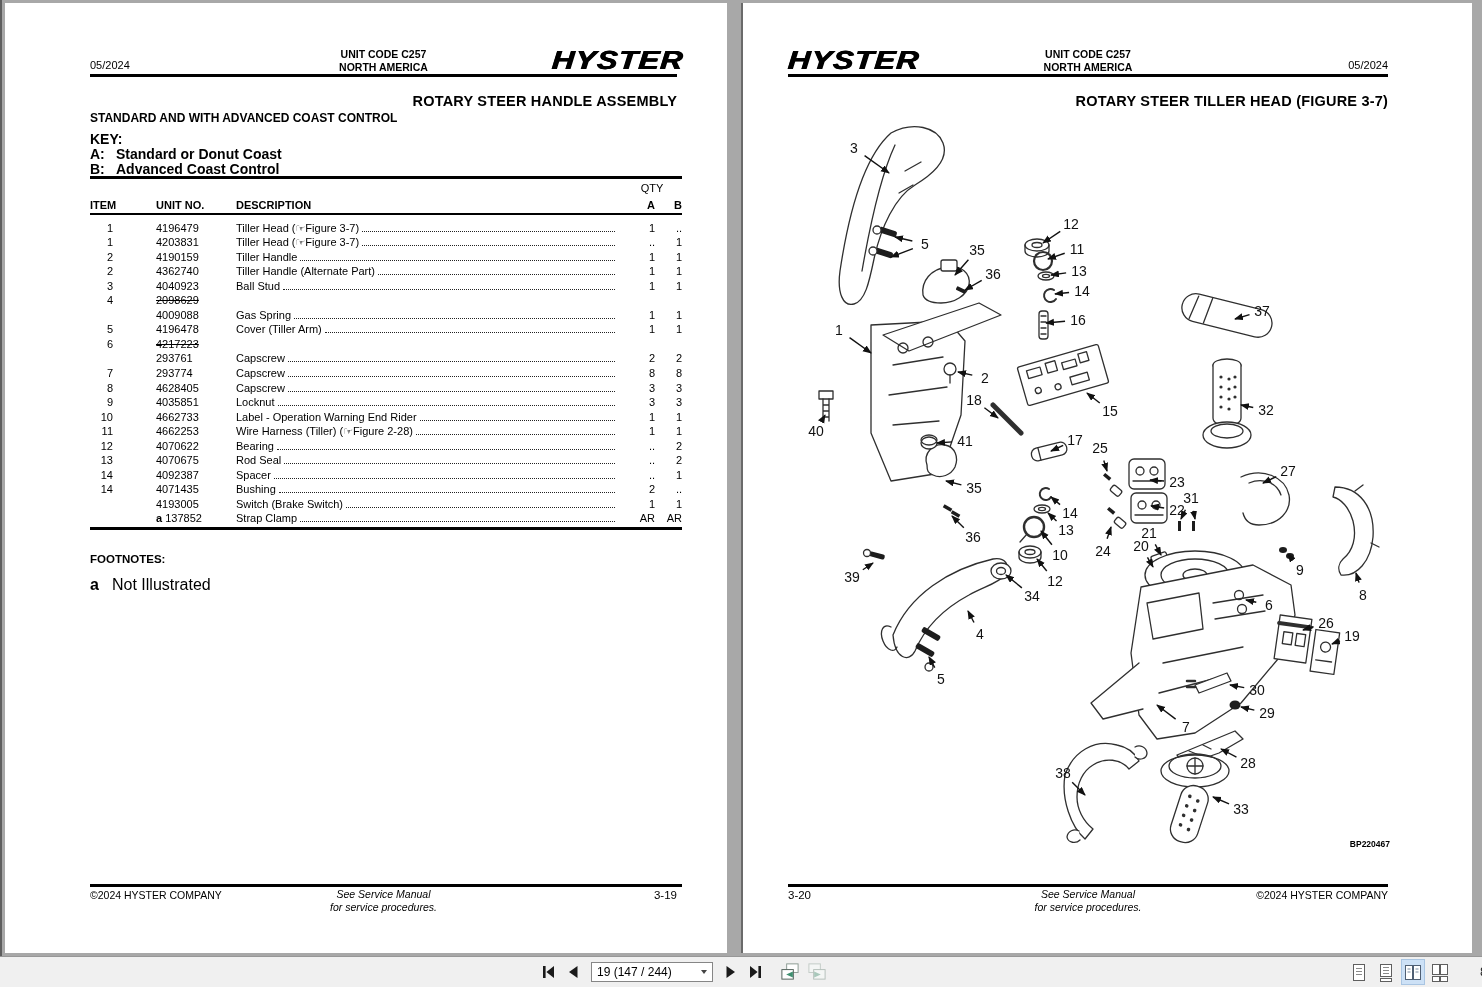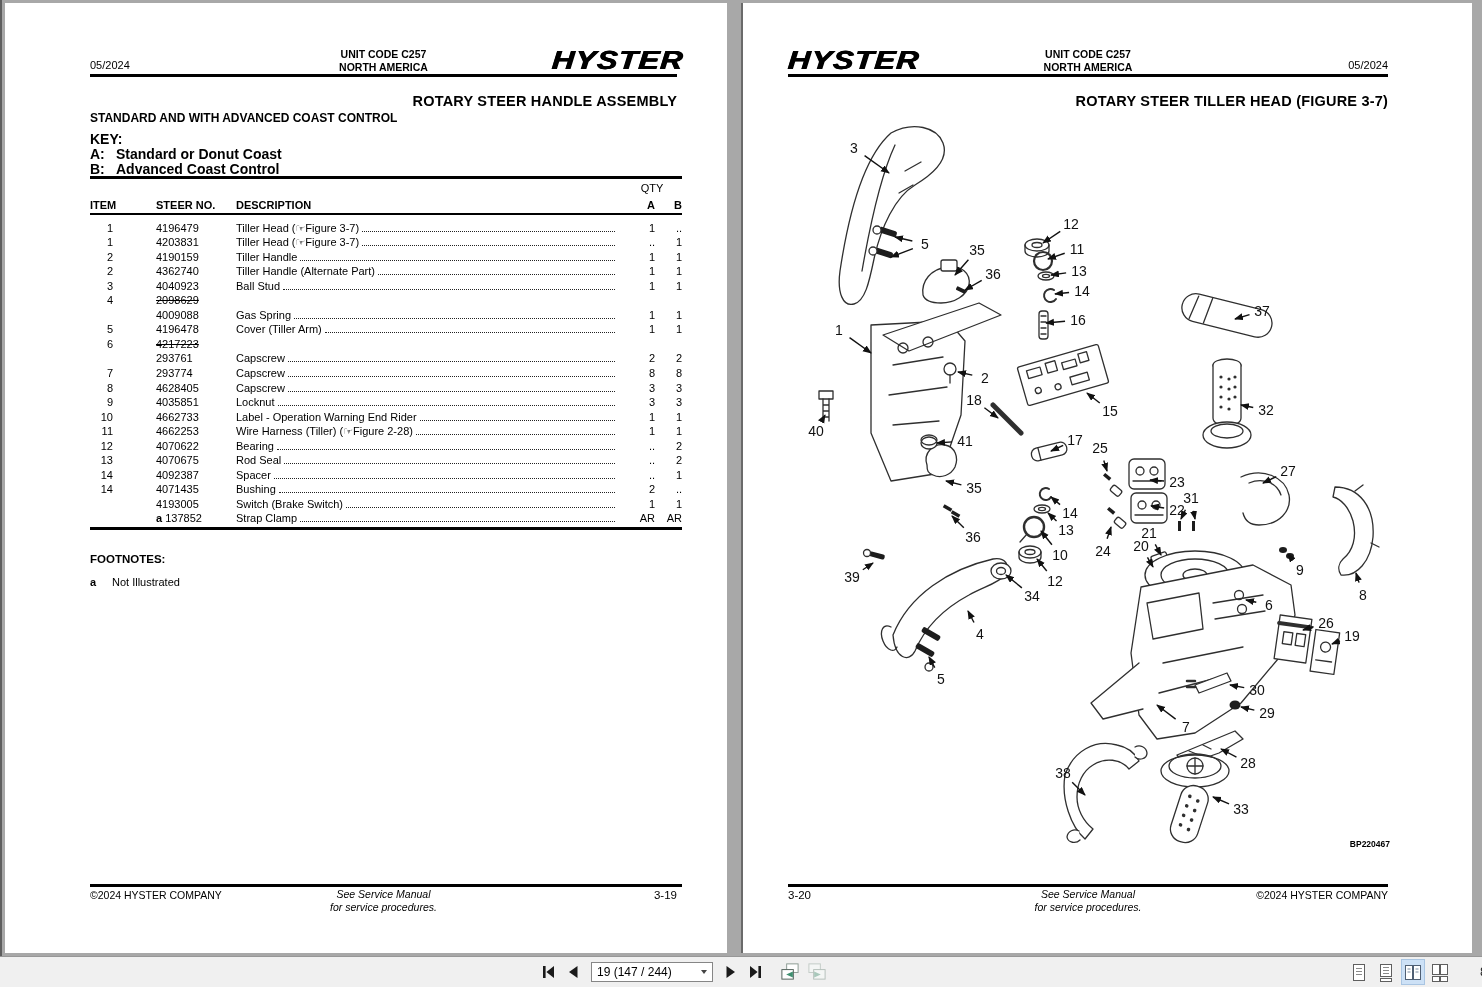--- a/index.html
+++ b/index.html
@@ -32,21 +32,21 @@
   .trow{display:flex;height:14.55px;align-items:flex-end;line-height:12px}
   .c-item{width:23px;text-align:right}
   .c-part{width:123px;padding-left:43px;box-sizing:border-box}
   .c-part b{font-weight:bold}
   .struck{text-decoration:line-through}
   .c-desc{flex:1;display:flex;align-items:flex-end;min-width:0}
   .desc-text{white-space:nowrap}
   .leader{flex:1;border-bottom:1.6px dotted #222;margin:0 4px 2px 3px;min-width:6px}
   .c-qa{width:36px;text-align:right}.c-qb{width:27px;text-align:right}
   .fn-title{font-size:11.5px;font-weight:bold}
-  .fn-item{font-size:11px}
+  .fn-item{font-size:16px}
   .fn-code{display:inline-block;width:22px;font-weight:bold}
   
   .foot-line{height:2.5px;background:#000}
   .foot-small{font-size:10.5px}
   .foot-center{text-align:center;font-style:italic;font-size:10.5px;line-height:12.5px}
   .foot-page{font-size:11.5px}
   
   svg.diagram{position:absolute;left:0;top:0}
   .c-num{font:14px "Liberation Sans",sans-serif;fill:#111;text-anchor:middle}
   .c-line{stroke:#111;stroke-width:1.4}
@@ -89,21 +89,21 @@
     <span class="key-code">B:</span><span>Advanced Coast Control</span>
   </div>
 
   <div class="tbl">
     <div class="tline"></div>
     <div class="qty-row">
       <span class="qty-cell">QTY</span>
     </div>
     <div class="hdr-row">
       <span class="h-item">ITEM</span>
-      <span class="h-part">STEER NO.</span>
+      <span class="h-part">UNIT NO.</span>
       <span class="h-desc">DESCRIPTION</span>
       <span class="h-qa">A</span>
       <span class="h-qb">B</span>
     </div>
     <div class="tline"></div>
     <div style="height:4px"></div>
     <div>
         <div class="trow">
           <span class="c-item">1</span>
           <span class="c-part"><span>4196479</span></span>

